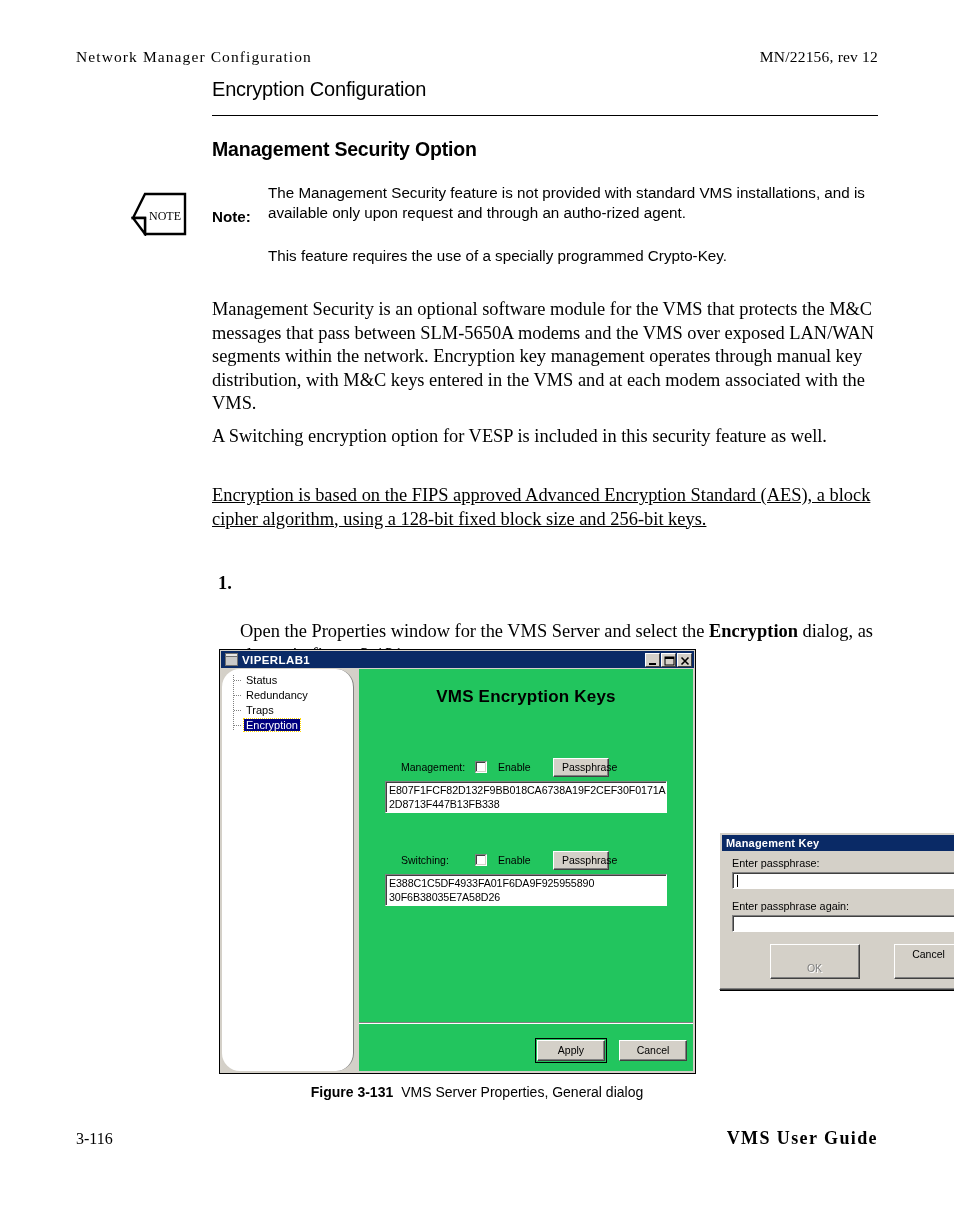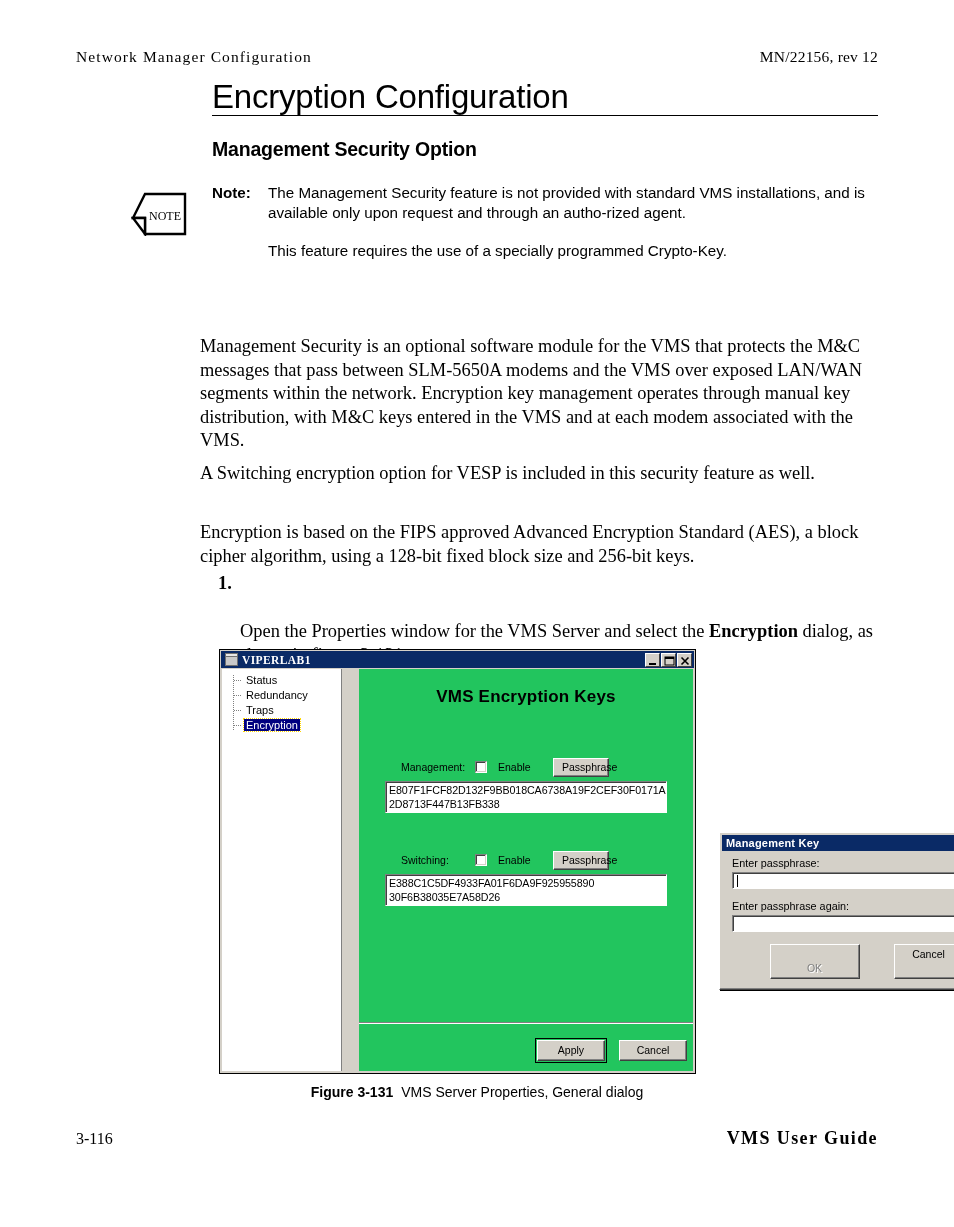--- a/index.html
+++ b/index.html
@@ -34,21 +34,21 @@
   }
   .runhead-left { letter-spacing: 1.1px; }
   .runhead-right { letter-spacing: 0.2px; }
 
   
   .chapter-title {
     position: absolute;
     left: 212px;
     top: 78px;
     font-family: "Liberation Sans", sans-serif;
-    font-size: 33px;
+    font-size: 20px;
     font-weight: normal;
     letter-spacing: -0.2px;
   }
   .title-rule {
     position: absolute;
     left: 212px;
     top: 115px;
     width: 666px;
     border-bottom: 1.6px solid #000;
   }
@@ -79,41 +79,41 @@
     width: 666px;
     font-family: "Liberation Sans", sans-serif;
     font-size: 15.2px;
     line-height: 19.5px;
   }
   .note-row { display: flex; }
   .note-label {
     font-weight: bold;
     width: 56px;
     flex: none;
+    margin-top: 24px;
   }
   .note-text { flex: 1; }
   .note-second {
     margin-top: 19px;
     margin-left: 56px;
   }
 
   
   .para {
     position: absolute;
-    left: 200px;
+    left: 212px;
     width: 666px;
     font-family: "Liberation Serif", serif;
     font-size: 18.4px;
     line-height: 23.5px;
     text-align: left;
-    margin-top: 37px;
   }
   .p1 { top: 298px; }
   .p2 { top: 425px; }
-  .p3 { top: 484px; }
+  .p3 { top: 484px; text-decoration: underline; }
 
   
   .step {
     position: absolute;
     left: 218px;
     top: 572px;
     width: 660px;
     font-family: "Liberation Serif", serif;
     font-size: 18.4px;
     line-height: 23.5px;
@@ -167,21 +167,21 @@
   }
   .win-icon .cube-body {
     position: absolute; left: 0; top: 3px;
     width: 13px; height: 10px;
     background: #c9c9c9;
     border: 1px solid #707070;
     box-sizing: border-box;
   }
   .win-title {
     color: #fff;
-    font-family: Liberation Serif, serif;
+    font-family: Liberation Sans, sans-serif;
     font-size: 11.5px;
     font-weight: bold;
     letter-spacing: 0.4px;
     flex: 1;
   }
   .win-buttons {
     display: flex;
     gap: 1px;
     align-items: center;
   }
@@ -193,27 +193,28 @@
     border-right: 1px solid #404040;
     border-bottom: 1px solid #404040;
     position: relative;
     box-sizing: border-box;
   }
   .winbtn svg { position: absolute; left: 2px; top: 2px; }
 
   .win-tree {
     position: absolute;
     left: 2px; top: 19px;
-    width: 120px; bottom: 2px;
+    width: 132px; bottom: 2px;
     background: #fff;
     border-right: 1px solid #808080;
     box-sizing: border-box;
     padding: 4px 9px 0 6px;
     font-family: "Liberation Sans", sans-serif;
     font-size: 11px;
+    border-radius: 18px;
   }
   .tree-trunk {
     position: absolute;
     left: 11px; top: 6px;
     width: 1px; height: 56px;
     background: repeating-linear-gradient(to bottom, #808080 0 1px, transparent 1px 2px);
   }
   .tree-item {
     position: relative;
     height: 15px;

